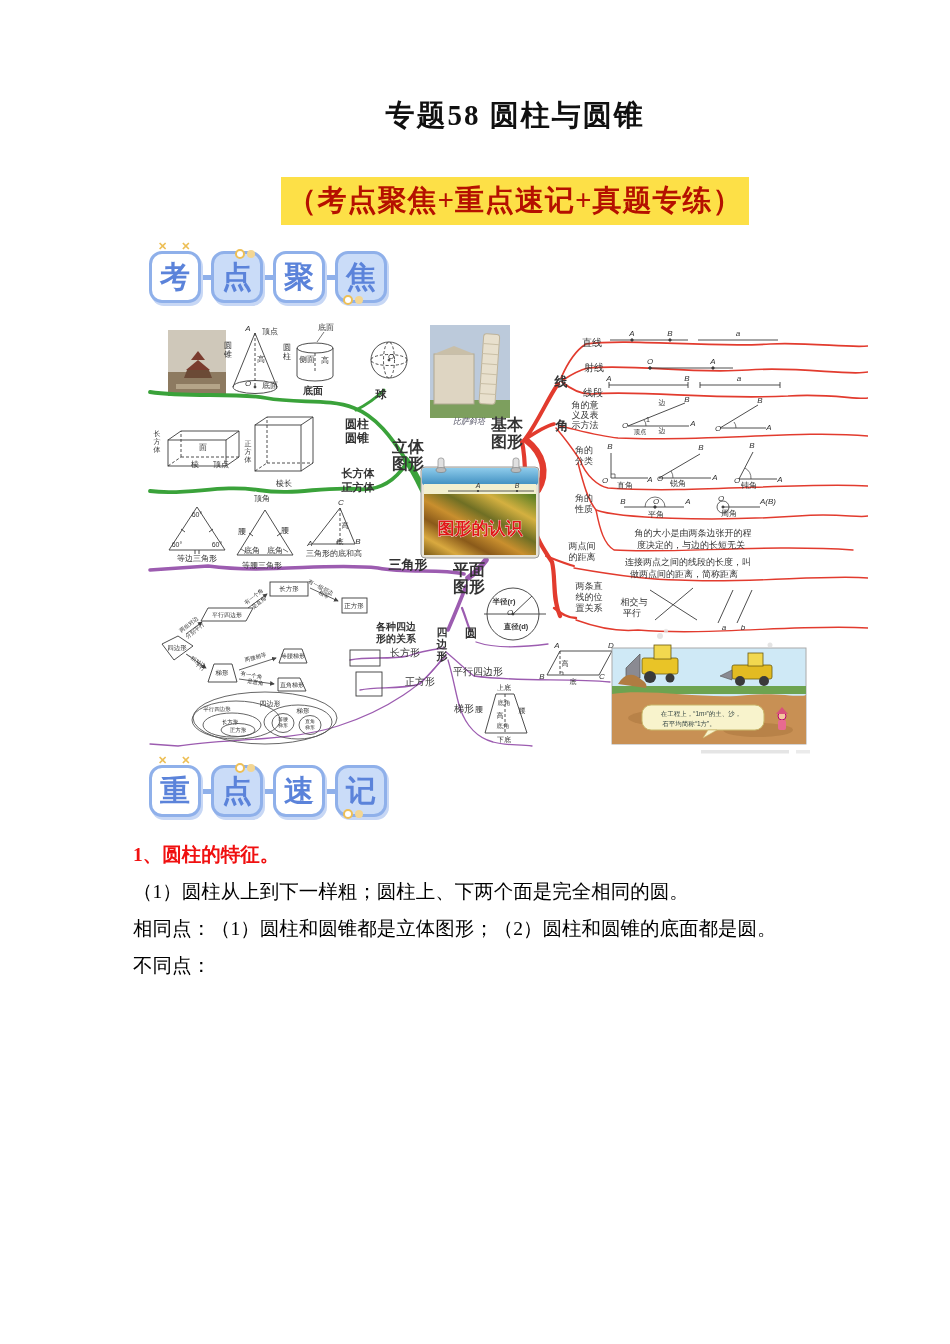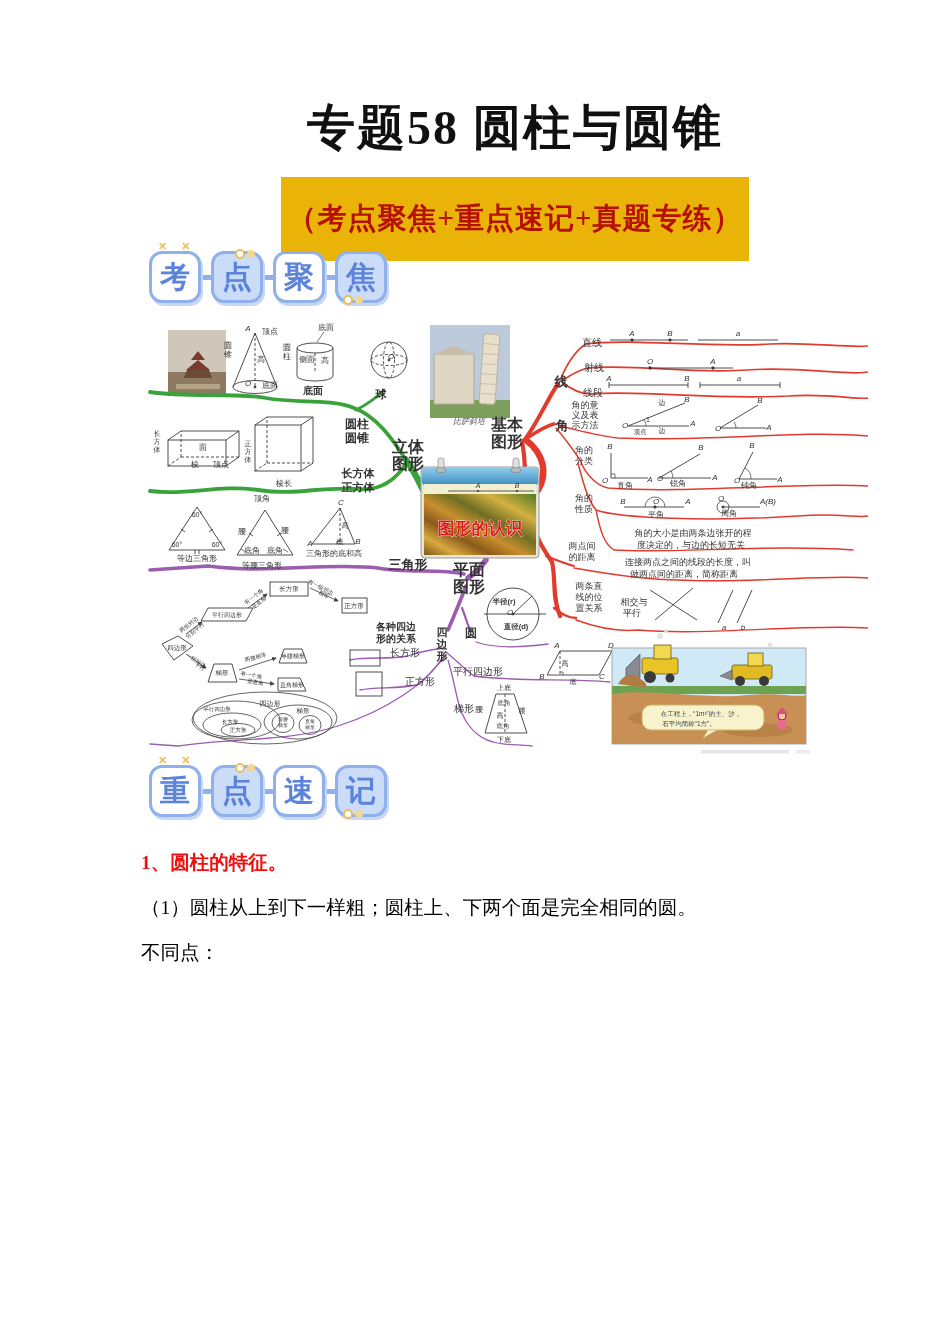--- a/index.html
+++ b/index.html
@@ -1,41 +1,41 @@
 <!DOCTYPE html>
 <html><head>
 <meta charset="utf-8">
 <style>
   html,body{margin:0;padding:0;}
   body{width:950px;height:1344px;background:#fff;position:relative;overflow:hidden;
        font-family:"Liberation Serif","DejaVu Serif",serif;}
   .abs{position:absolute;}
-  #title{top:96px;left:80px;right:0;text-align:center;font-size:48px;font-weight:bold;
+  #title{top:96px;left:80px;right:0;text-align:center;font-size:29px;font-weight:bold;
          color:#101010;letter-spacing:2px;}
   #banner-wrap{top:177px;left:80px;right:0;text-align:center;}
-  #banner{display:inline-block;background:#eab308;color:#b51000;font-size:29px;
-          font-weight:bold;padding:22px 6px;letter-spacing:1px;}
+  #banner{display:inline-block;background:#fde047;color:#b51000;font-size:29px;
+          font-weight:bold;padding:4px 6px;letter-spacing:1px;}
   .badge-row{left:149px;display:flex;align-items:center;}
   #badges1{top:251px;} #badges2{top:765px;}
   .tile{position:relative;width:46px;height:46px;border:3px solid #8fb0ea;border-radius:13px;
         background:#fff;display:flex;align-items:center;justify-content:center;
         font-family:"Liberation Sans","DejaVu Sans",sans-serif;font-size:30px;font-weight:bold;
         color:#5b83da;box-shadow:2px 3px 0 #c7d7f5;}
   .tile.alt{background:#cadcf8;}
   .conn{width:10px;height:5px;background:#8fb0ea;}
   .spark{position:absolute;color:#edbf56;font-size:11px;font-weight:bold;
          font-family:"Liberation Sans",sans-serif;}
   .spark.xx{top:-14px;left:6px;letter-spacing:14px;white-space:nowrap;}
   .dots{position:absolute;display:flex;gap:2px;align-items:center;}
   .dots .d1{width:6px;height:6px;border:2px solid #edbf56;background:#fff;border-radius:50%;}
   .dots .d2{width:8px;height:8px;background:#f3d693;border-radius:50%;}
   .dots.tr{top:-5px;right:5px;} .dots.bl{bottom:-5px;left:5px;}
   #mindmap{top:318px;left:148px;}
   #content{top:836px;left:133px;width:694px;font-size:19.5px;line-height:37px;color:#000;}
-  #content p{margin:8px;}
+  #content p{margin:0;}
   #content p.heading{color:#f01010;font-weight:bold;}
 </style>
 </head>
 <body>
 
 <div class="abs" id="title">专题58 圆柱与圆锥</div>
 
 <div class="abs" id="banner-wrap">
   <span id="banner">（考点聚焦+重点速记+真题专练）</span>
 </div>
@@ -533,14 +533,15 @@
         <span class="d1"></span>
         <span class="d2"></span>
       </span>
     <span>记</span>
   </div>
 </div>
 
 <div class="abs" id="content">
     <p class="heading">1、圆柱的特征。</p>
     <p class="body">（1）圆柱从上到下一样粗；圆柱上、下两个面是完全相同的圆。</p>
+    <p class="body">相同点：（1）圆柱和圆锥都是立体图形；（2）圆柱和圆锥的底面都是圆。</p>
     <p class="body">不同点：</p>
   </div>
 
 </body></html>

